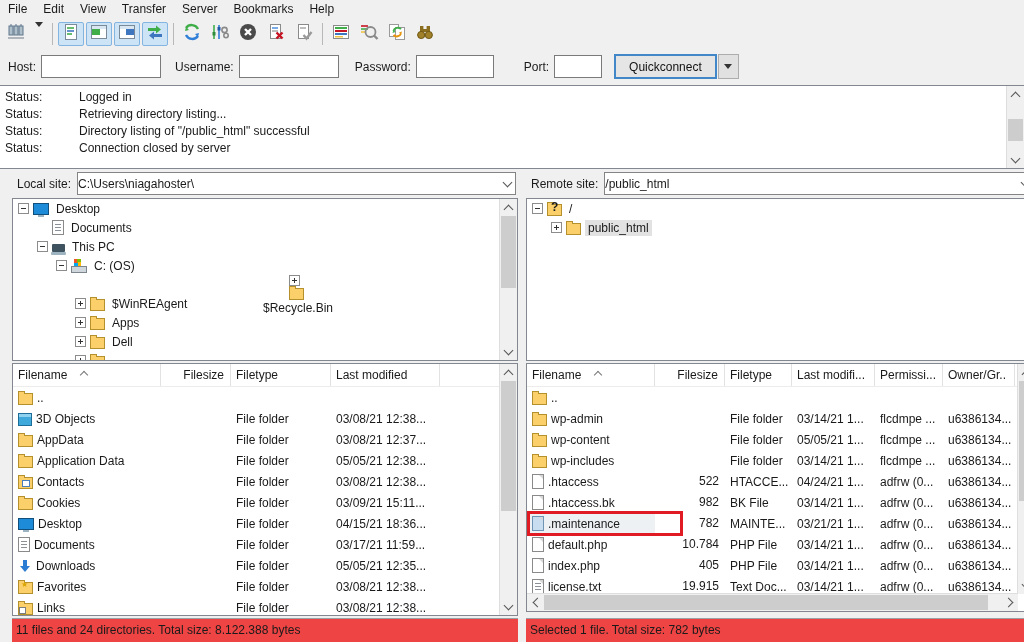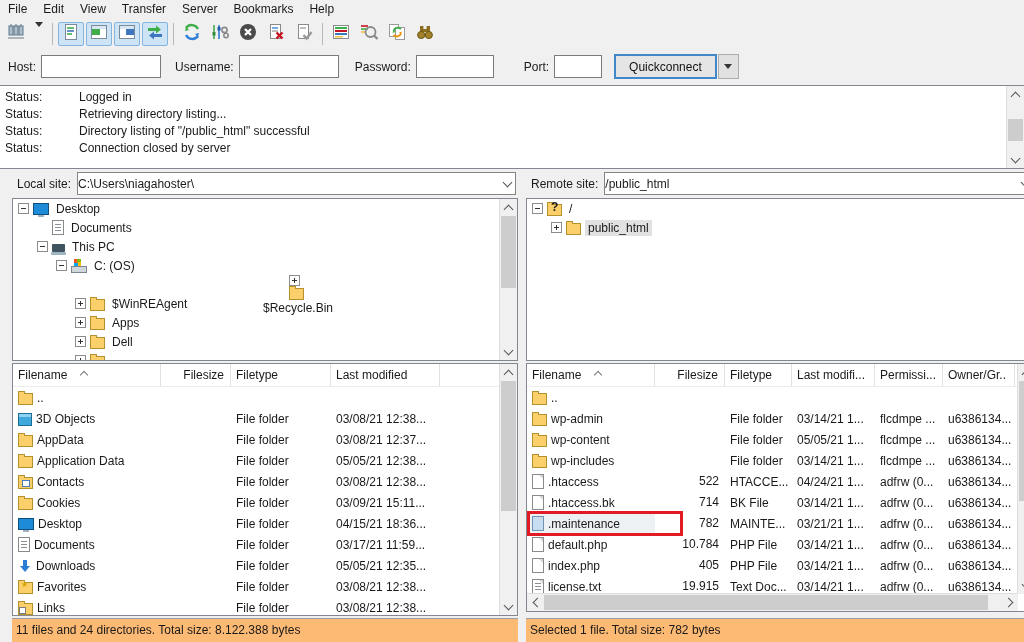--- a/index.html
+++ b/index.html
@@ -51,21 +51,21 @@
   #splitter{position:absolute;left:506px;top:0;width:8px;height:100%;background:#f0f0f0;}
   .site-row{position:absolute;left:0;top:3px;right:0;height:23px;display:flex;align-items:center;}
   .site-label{padding-left:5px;flex:none;}
   .site-combo{flex:1;height:21px;margin:0 2px 0 6px;border:1px solid #848484;background:#fff;display:flex;align-items:center;position:relative;}
   .site-combo .path{padding-left:0;white-space:nowrap;overflow:hidden;}
   .combo-arrow{position:absolute;right:4px;top:6px;}
   .tree-pane{position:absolute;left:0;top:29px;right:0;height:163px;background:#fff;border:1px solid #828790;box-sizing:border-box;overflow:hidden;}
   .list-pane{position:absolute;left:0;right:0;background:#fff;border:1px solid #828790;box-sizing:border-box;overflow:hidden;}
   #local-list{top:194px;height:253px;}
   #remote-list{top:194px;height:249px;}
-  .pane-status{position:absolute;left:0;right:0;top:449px;height:24px;background:#fdba74;border-top:1px solid #9a9fa5;line-height:22px;padding-left:4px;box-sizing:border-box;}
+  .pane-status{position:absolute;left:0;right:0;top:449px;height:24px;background:#ef4444;border-top:1px solid #9a9fa5;line-height:22px;padding-left:4px;box-sizing:border-box;}
   
   .tree-row{display:flex;align-items:center;height:19px;white-space:nowrap;}
   .expander{width:9px;height:9px;background:#fff;border:1px solid #8c8c8c;position:relative;flex:none;margin-right:4px;box-sizing:content-box;}
   .expander::before{content:'';position:absolute;left:2px;right:2px;top:4px;height:1px;background:#333;}
   .expander.plus::after{content:'';position:absolute;top:2px;bottom:2px;left:4px;width:1px;background:#333;}
   .exp-stub{width:15px;flex:none;}
   .tree-label{padding:1px 3px;margin-left:4px;}
   .tree-label.sel{background:#e2e2e2;}
   
   .lv-header{display:flex;height:22px;align-items:center;border-bottom:1px solid #ececec;}
@@ -568,21 +568,21 @@
             <span class="cell rl-c2">HTACCE...</span>
             <span class="cell rl-c3">04/24/21 1...</span>
             <span class="cell rl-c4">adfrw (0...</span>
             <span class="cell rl-c5">u6386134...</span>
           </div>
           <div class="lv-row">
             <span class="cell rl-c0">
               <span class="icn icn-file"></span>
               <span class="fname">.htaccess.bk</span>
             </span>
-            <span class="cell rl-c1 num">714</span>
+            <span class="cell rl-c1 num">982</span>
             <span class="cell rl-c2">BK File</span>
             <span class="cell rl-c3">03/14/21 1...</span>
             <span class="cell rl-c4">adfrw (0...</span>
             <span class="cell rl-c5">u6386134...</span>
           </div>
           <div class="lv-row sel">
             <span class="cell rl-c0">
               <span class="icn icn-file icn-file-sel"></span>
               <span class="fname">.maintenance</span>
             </span>

